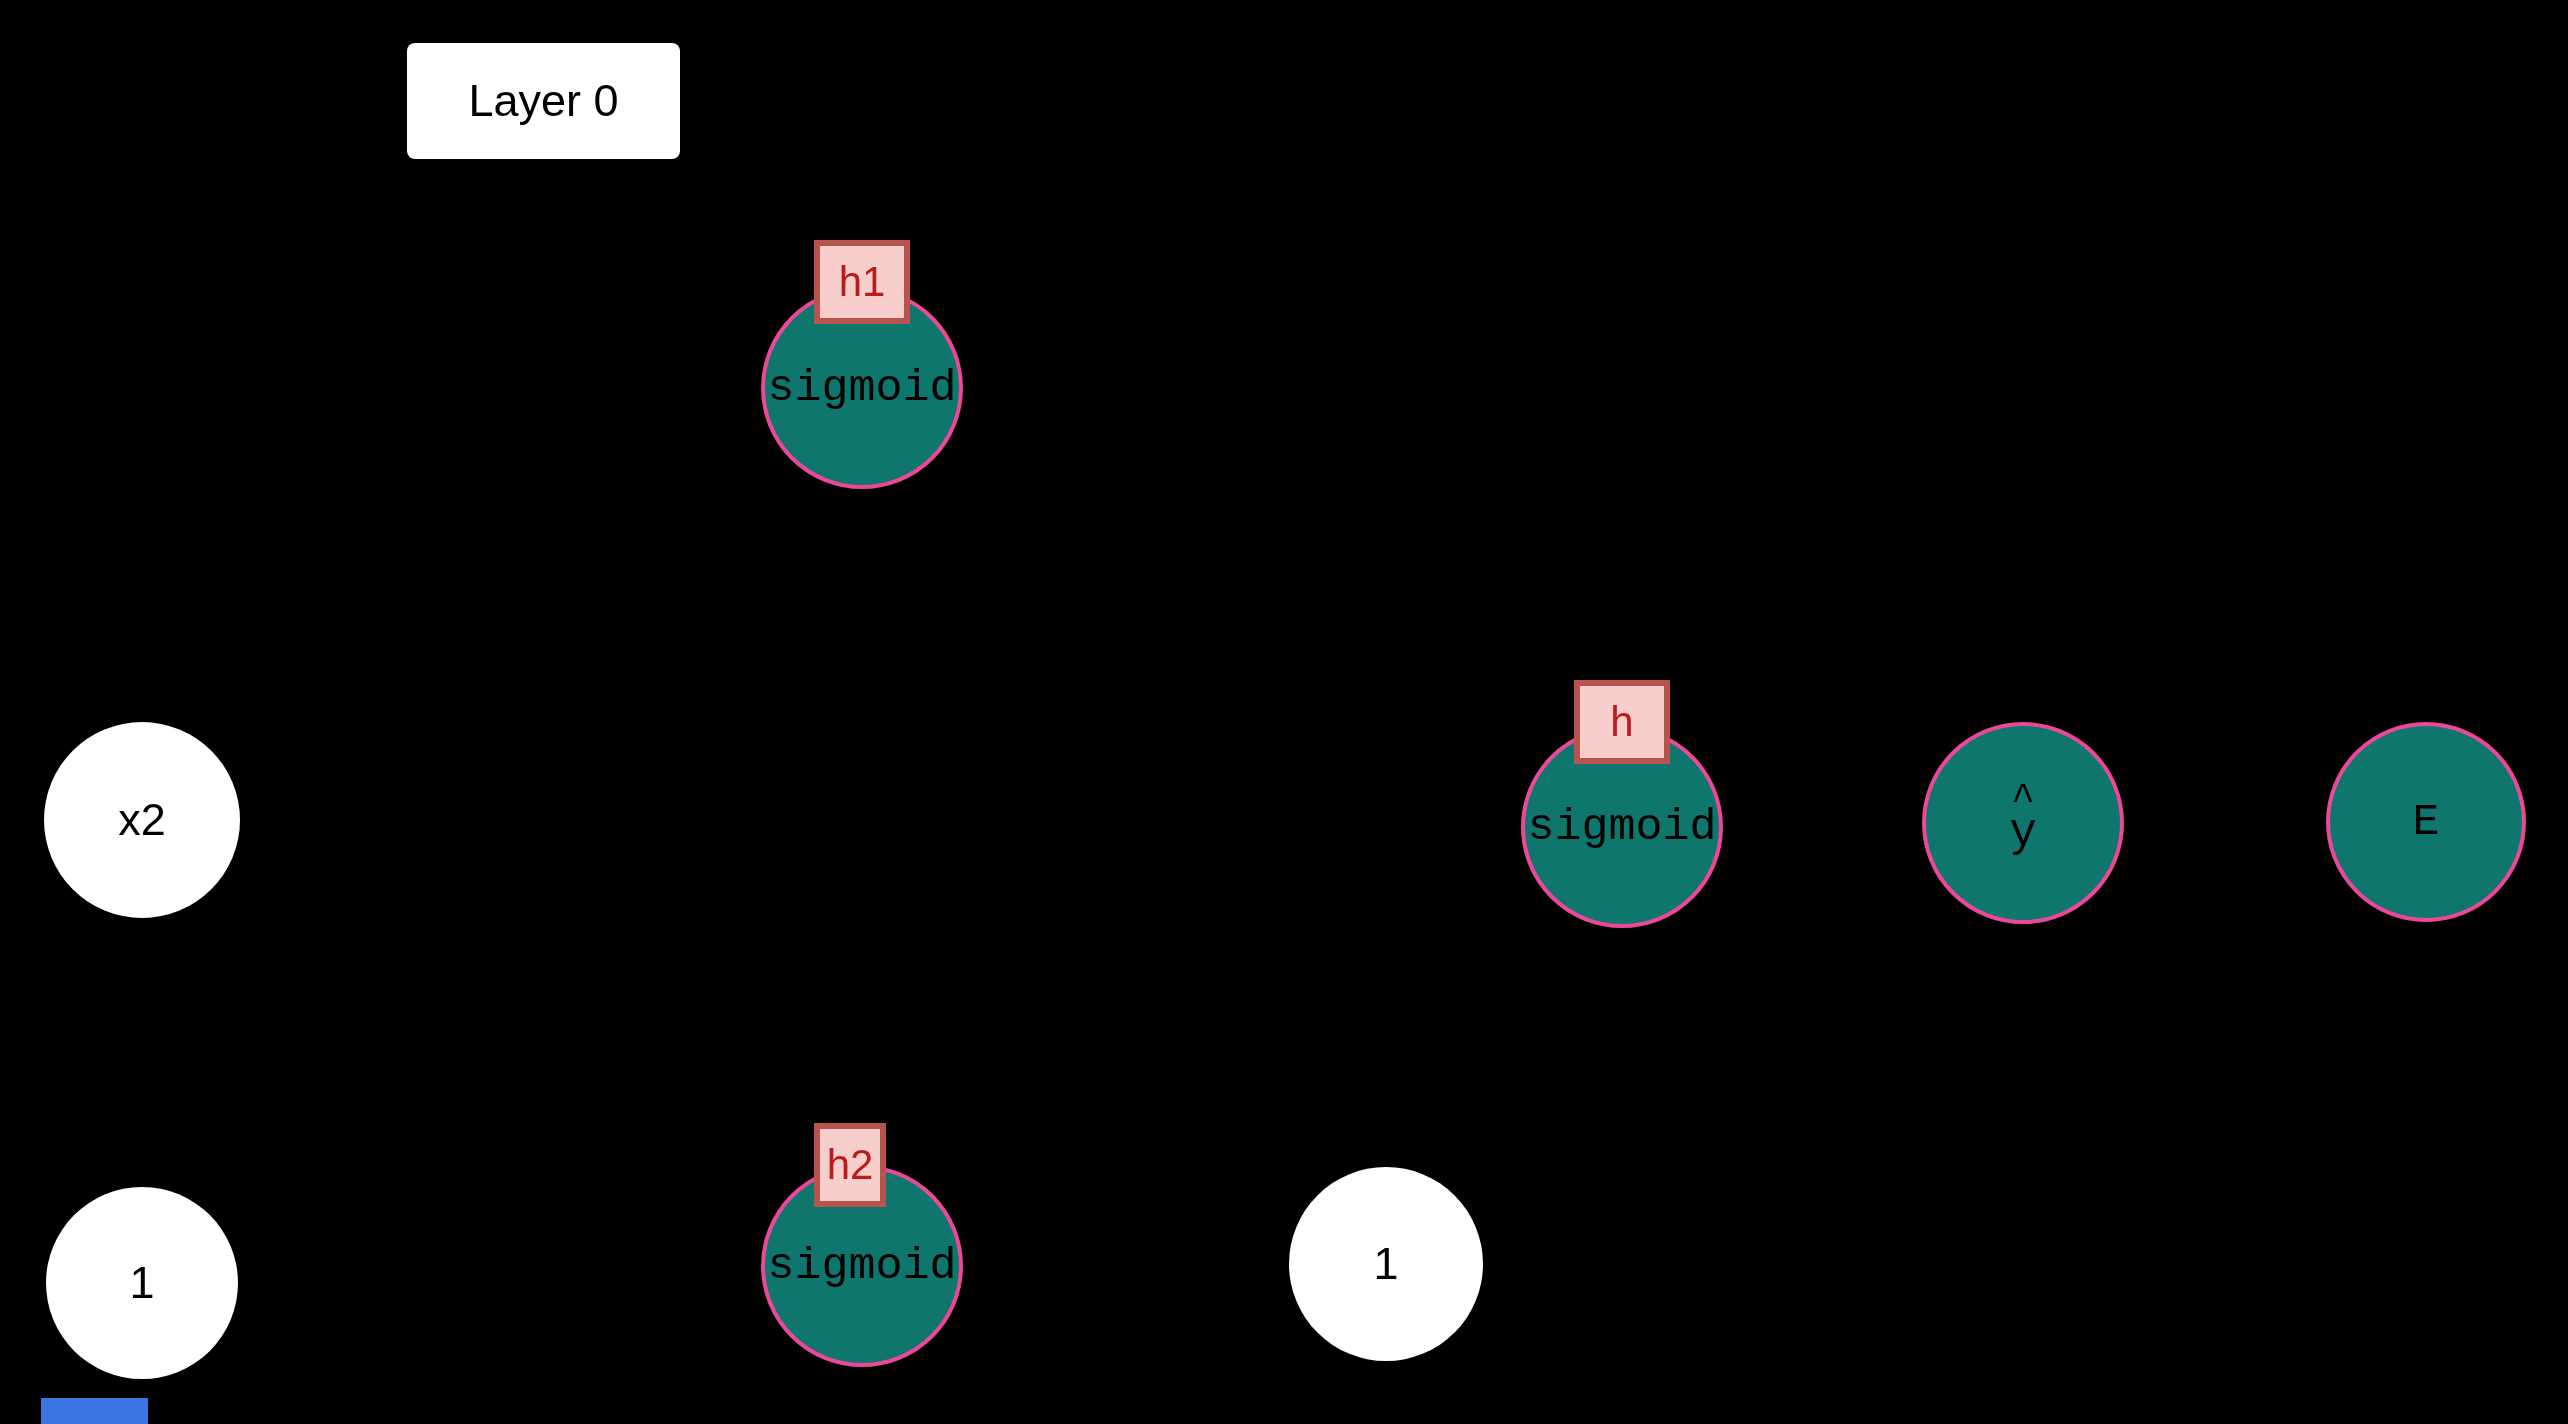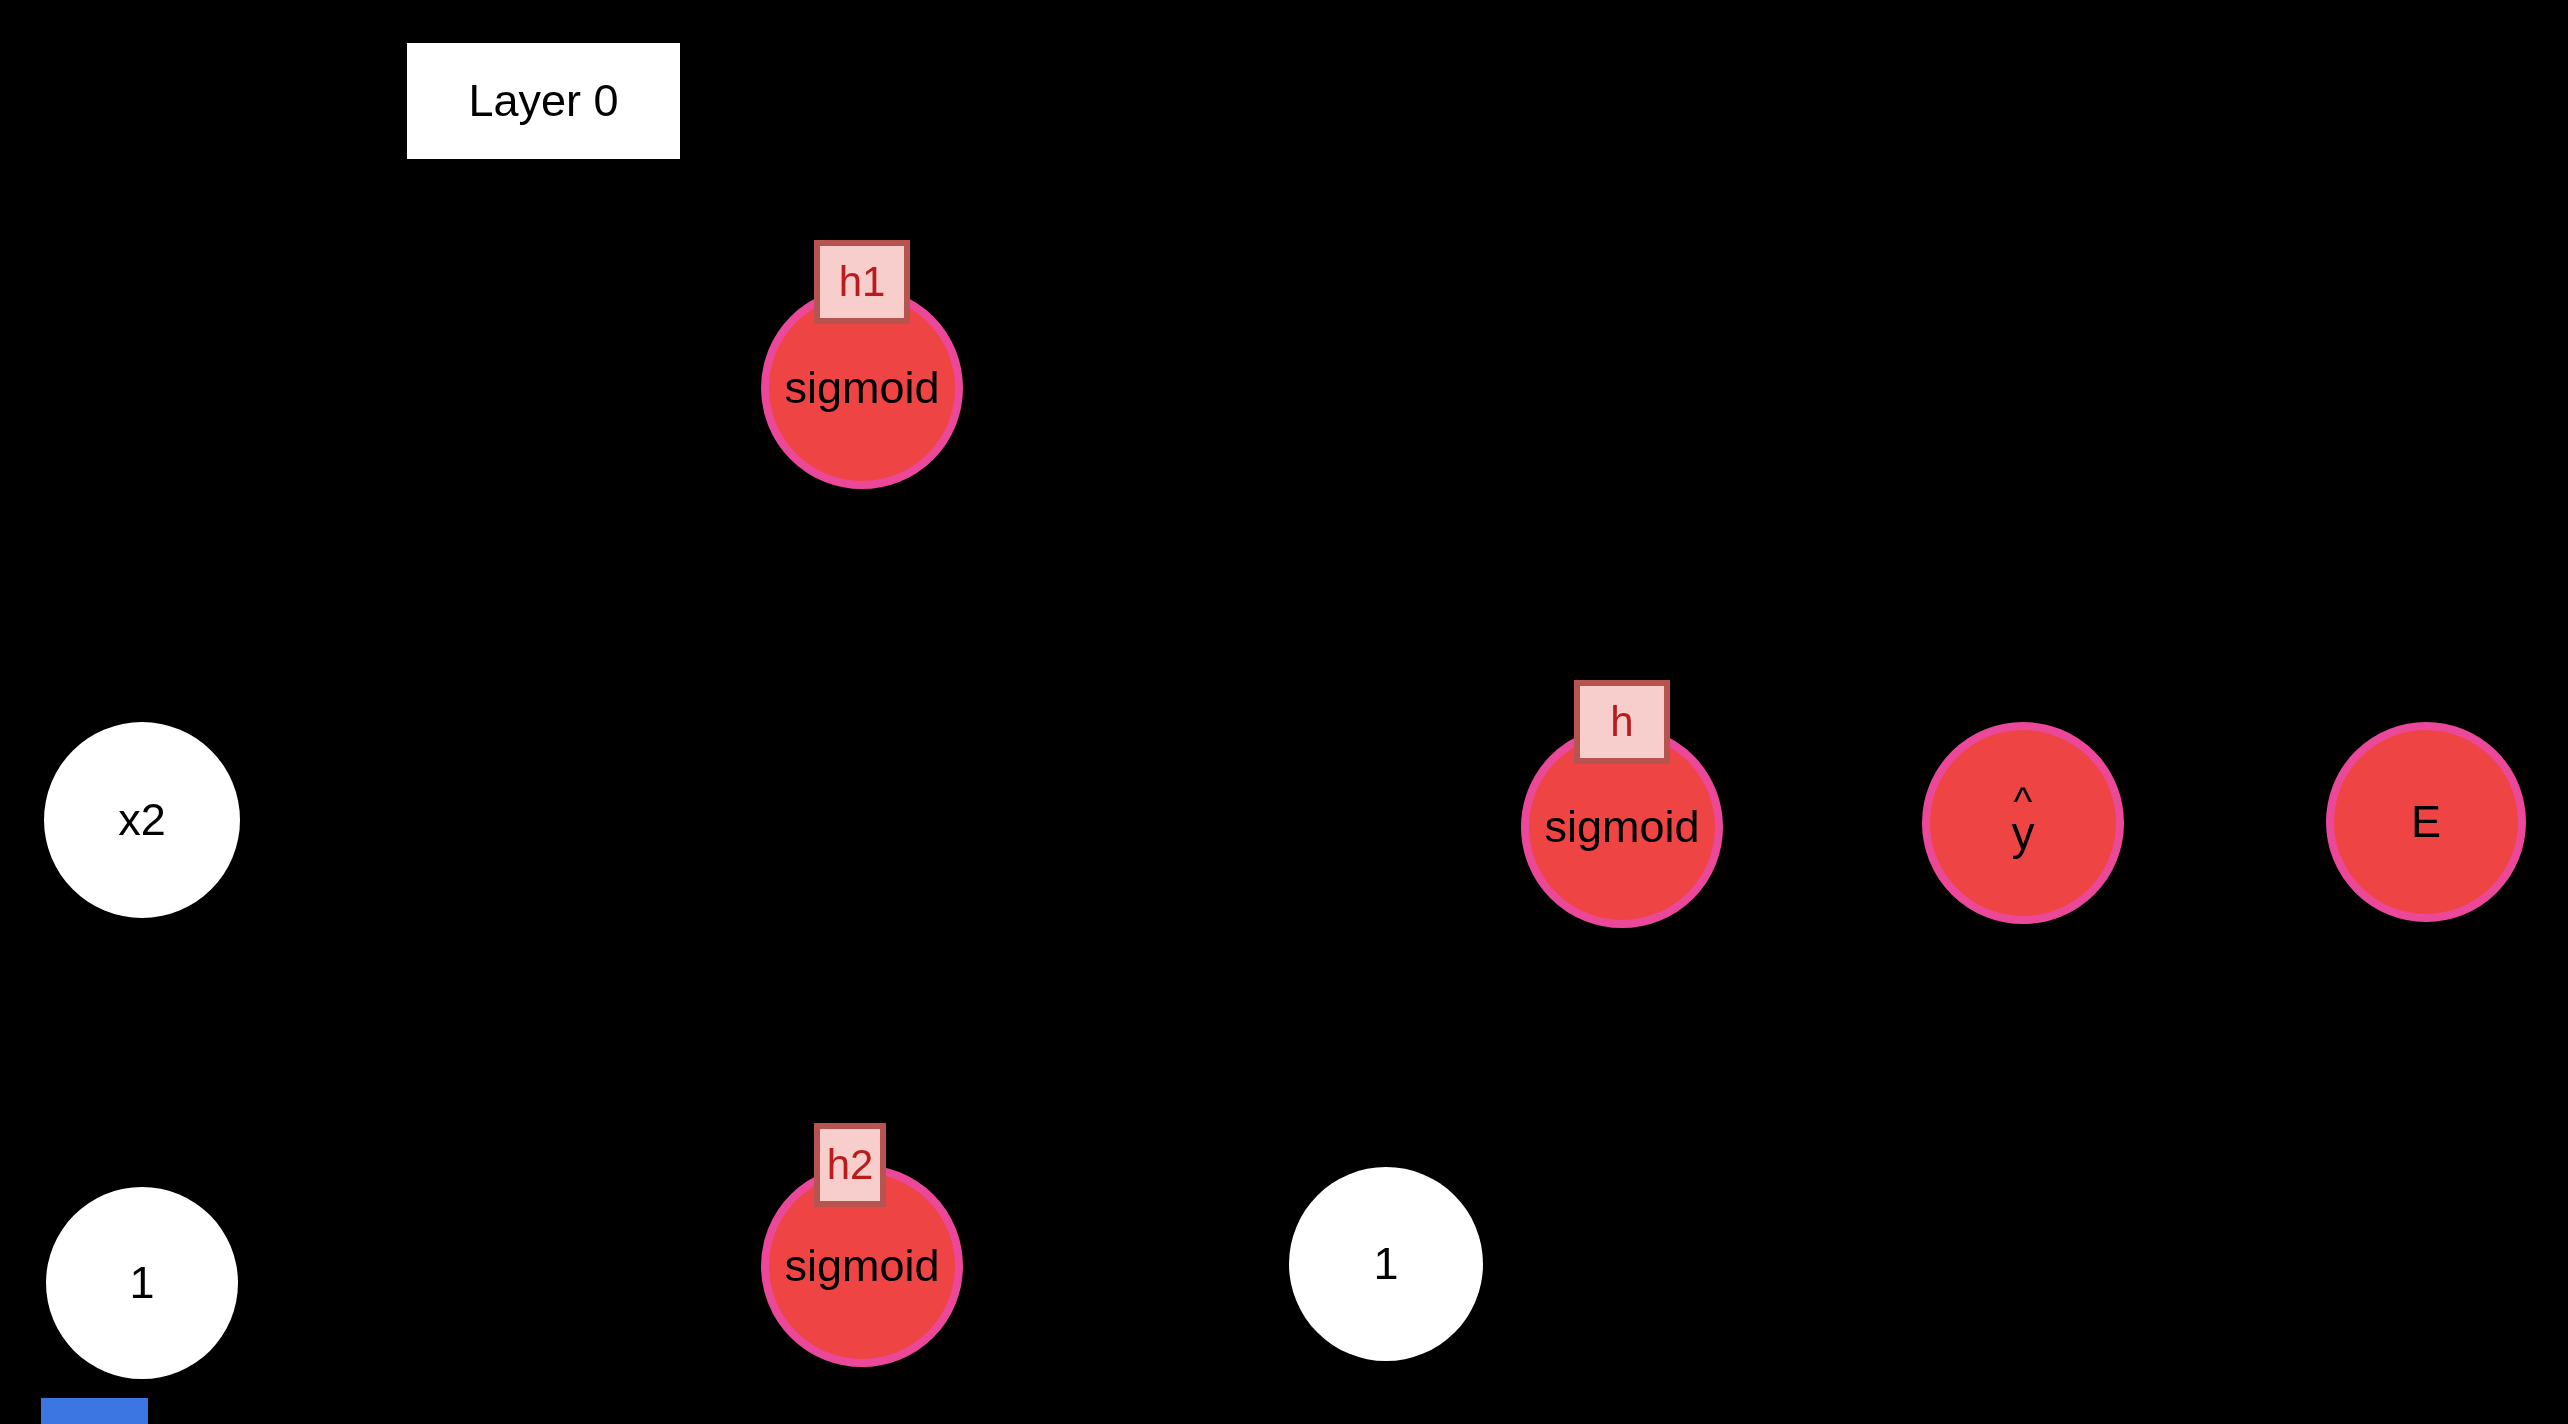--- a/index.html
+++ b/index.html
@@ -16,38 +16,39 @@
   
   .layer-box {
     position: absolute;
     background: #ffffff;
     display: flex;
     align-items: center;
     justify-content: center;
     font-size: 45px;
     color: #000000;
     white-space: nowrap;
+    border-radius: 8px;
   }
   #layer0-box { left: 407px; top: 43px; width: 273px; height: 116px; }
   #layer1-box { left: 1085px; top: 43px; width: 275px; height: 116px; }
 
   
   .node {
     position: absolute;
     border-radius: 50%;
     display: flex;
     align-items: center;
     justify-content: center;
     font-size: 45px;
     color: #000000;
     box-sizing: border-box;
     white-space: nowrap;
   }
   .node.white { background: #ffffff; }
-  .node.blue  { background: #ef4444; border: 8px solid #ec4899; }
+  .node.blue  { background: #0f766e; border: 4px solid #ec4899; font-family: Liberation Mono, monospace; }
 
   #node-x1    { left: 43px;   top: 282px;  width: 198px; height: 198px; }
   #node-x2    { left: 44px;   top: 722px;  width: 196px; height: 196px; }
   #node-bias0 { left: 46px;   top: 1187px; width: 192px; height: 192px; }
   #node-bias1 { left: 1289px; top: 1167px; width: 194px; height: 194px; }
 
   #node-h1    { left: 761px;  top: 287px;  width: 202px; height: 202px; }
   #node-h2    { left: 761px;  top: 1165px; width: 202px; height: 202px; }
   #node-h     { left: 1521px; top: 726px;  width: 202px; height: 202px; }
   #node-yhat  { left: 1922px; top: 722px;  width: 202px; height: 202px; }

